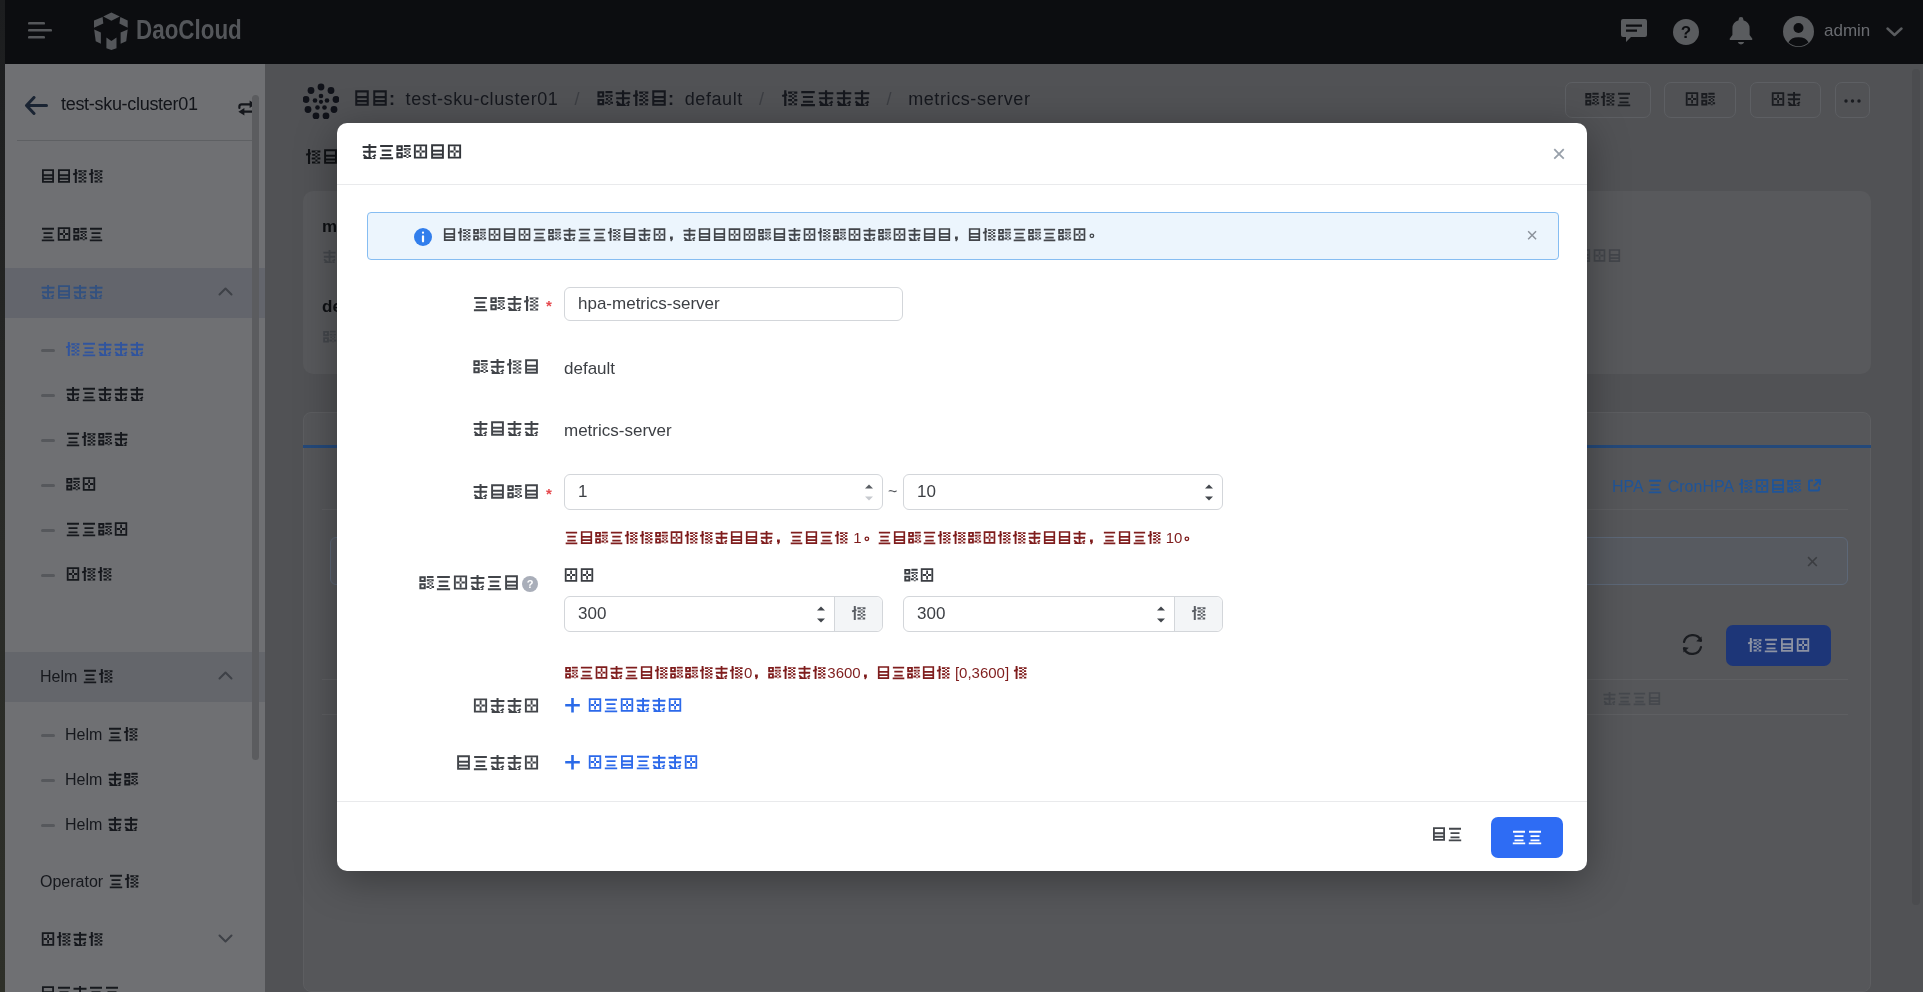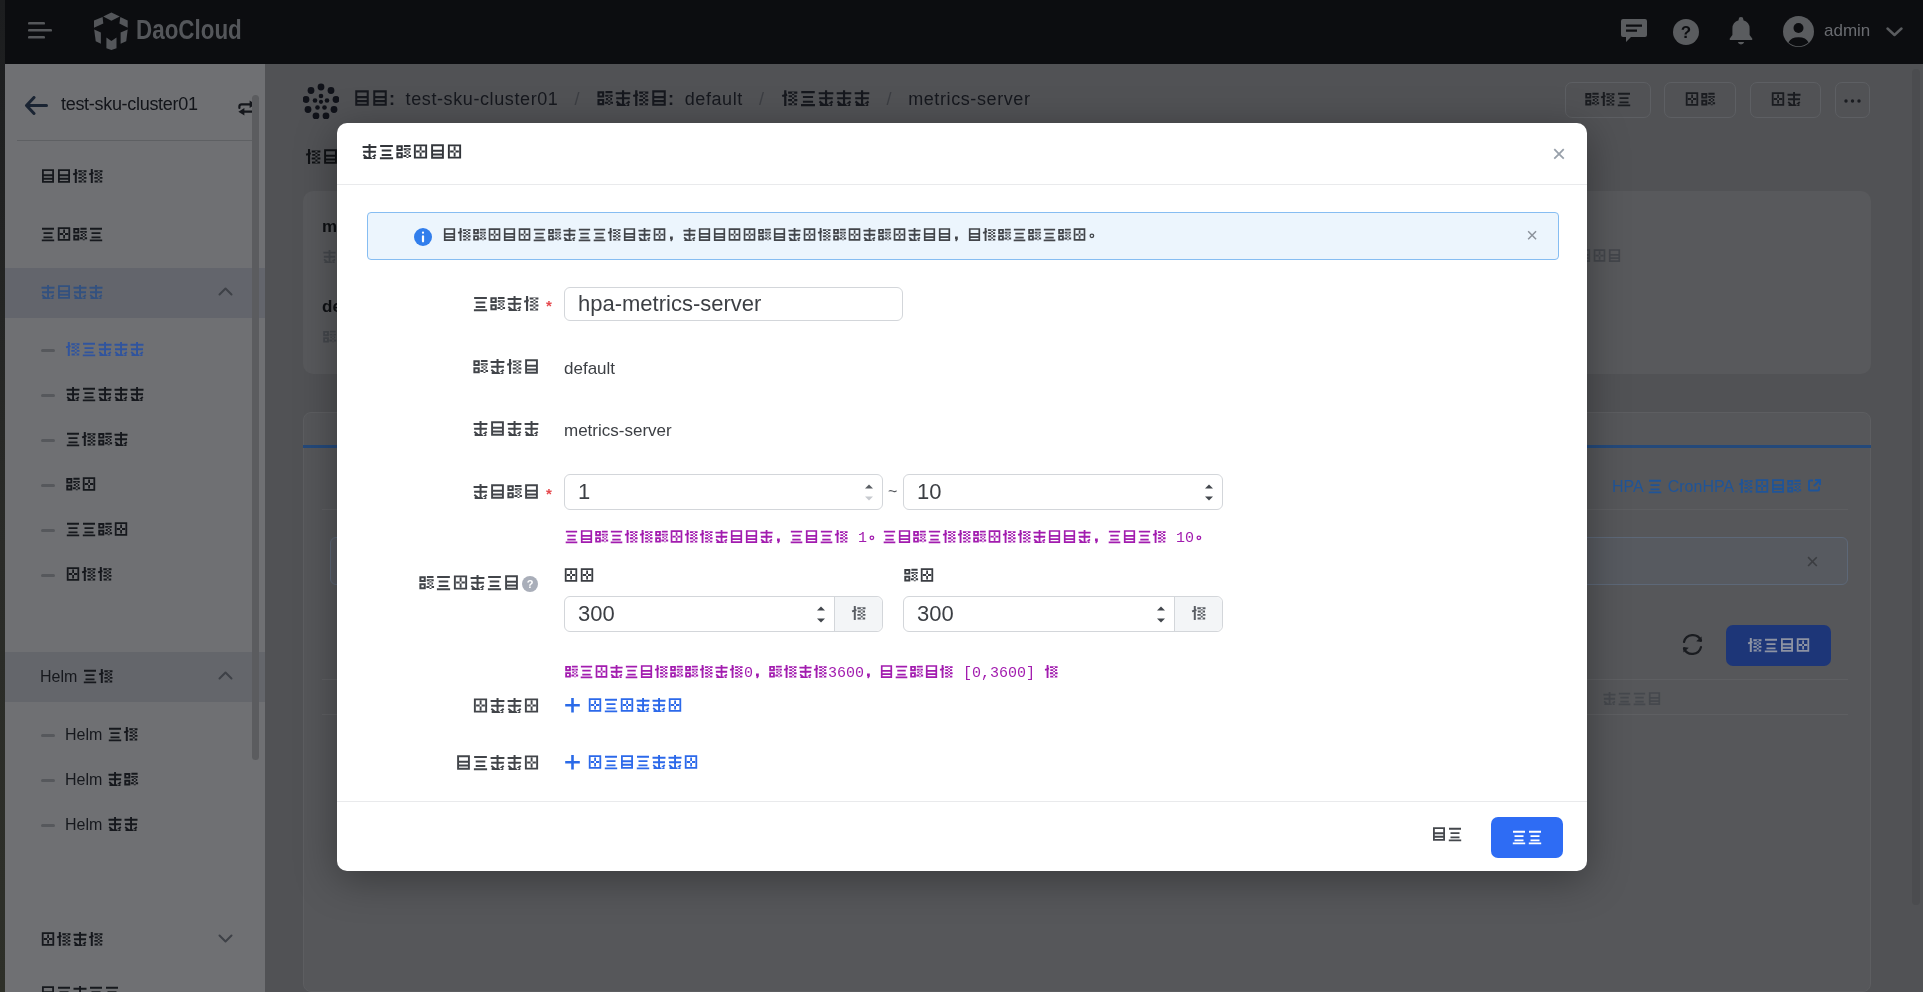--- a/index.html
+++ b/index.html
@@ -35,22 +35,22 @@
   .hdiv { position:absolute; left:0; width:100%; height:1px; background:#e9eaec; }
   #alert { position:absolute; left:30px; top:89px; width:1192px; height:48px; background:#ecf5fd;
     border:1px solid #86bdf2; border-radius:4px; }
   #alert .atext { position:absolute; left:74px; top:13px; font-size:15px; color:#42454a; }
   #alert .aclose { position:absolute; right:20px; top:11px; font-size:20px; color:#8b929b; }
 
   .flabel { position:absolute; font-size:17px; color:#42454a; text-align:right; width:200px; right:1047px; }
   .star { color:#e5484d; font-size:15px; position:absolute; font-weight:bold; }
   .fval { position:absolute; left:227px; font-size:17px; color:#3c3f44; }
   .inp { position:absolute; border:1px solid #d3d6da; border-radius:6px; background:#fff; }
-  .inp .iv { position:absolute; left:13px; top:50%; transform:translateY(-50%); font-size:22px; color:#3c3f44; }
-  .helper { position:absolute; left:227px; font-size:15px; color:#a21caf;font-family:Liberation Mono, monospace; }
+  .inp .iv { position:absolute; left:13px; top:50%; transform:translateY(-50%); font-size:17px; color:#3c3f44; }
+  .helper { position:absolute; left:227px; font-size:15px; color:#7f1d1d; }
   .slabel { position:absolute; font-size:16px; color:#3b3e43; font-weight:bold; }
   .sfx { position:absolute; top:0; right:0; width:48px; height:34px; background:#f3f5f7;
     border-left:1px solid #d3d6da; border-radius:0 6px 6px 0; text-align:center; line-height:34px;
     font-size:16px; color:#5a5e64; }
   .blink { position:absolute; font-size:16px; color:#2c69ea; letter-spacing:0.5px; }
   #mfoot { position:absolute; left:0; top:678px; width:100%; height:70px; }
   #cancel { position:absolute; right:124px; top:25px; font-size:16px; color:#44474c; }
   #okbtn { position:absolute; right:24px; top:16px; width:72px; height:41px; background:#2e6cf4;
     border-radius:7px; color:#fff; font-size:16px; text-align:center; line-height:41px; }
 
@@ -258,20 +258,27 @@
           </svg></span>
       </div>
     <div class="snav" style="top:736px">
         <span class="sdash"></span>
         <span class="t2">Helm <svg class="cj" viewBox="0 0 16 16">
             <use href="#g1"></use>
           </svg><svg class="cj" viewBox="0 0 16 16">
             <use href="#g1"></use>
           </svg></span>
       </div>
+    <div class="snav" style="top:793px">
+        <span class="t1">Operator <svg class="cj" viewBox="0 0 16 16">
+            <use href="#g2"></use>
+          </svg><svg class="cj" viewBox="0 0 16 16">
+            <use href="#g4"></use>
+          </svg></span>
+      </div>
     <div class="snav" style="top:851px">
         <span class="t1"><svg class="cj" viewBox="0 0 16 16">
             <use href="#g3"></use>
           </svg><svg class="cj" viewBox="0 0 16 16">
             <use href="#g4"></use>
           </svg><svg class="cj" viewBox="0 0 16 16">
             <use href="#g1"></use>
           </svg><svg class="cj" viewBox="0 0 16 16">
             <use href="#g4"></use>
           </svg></span>

